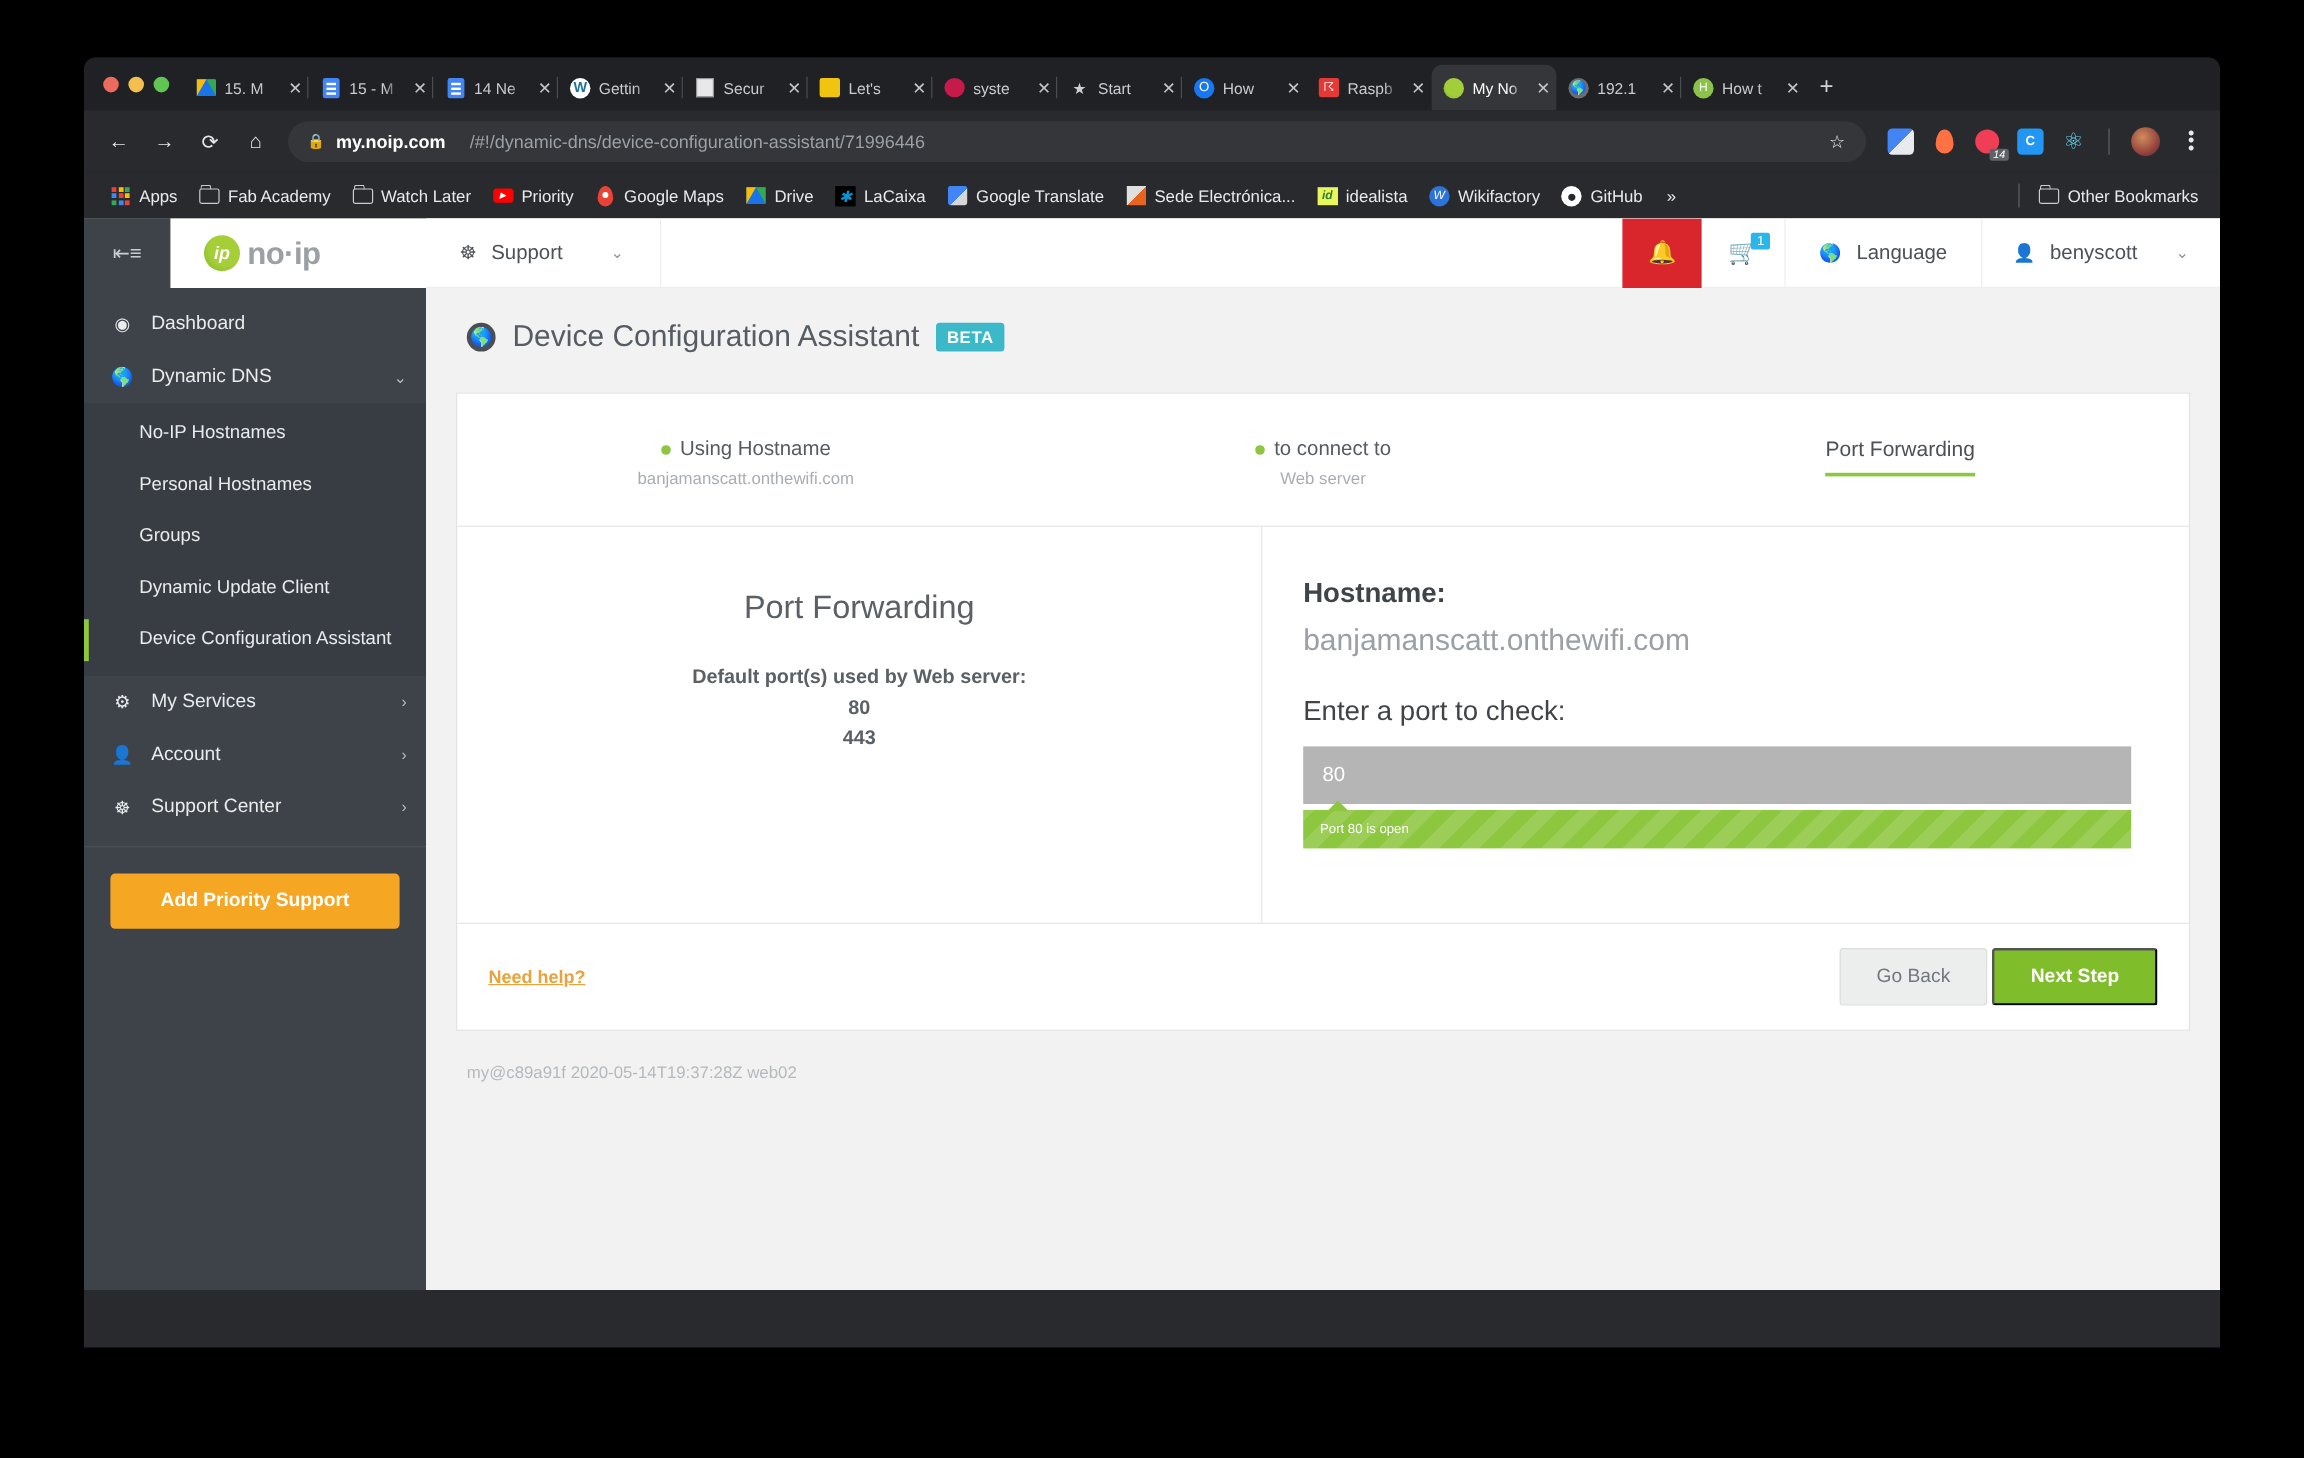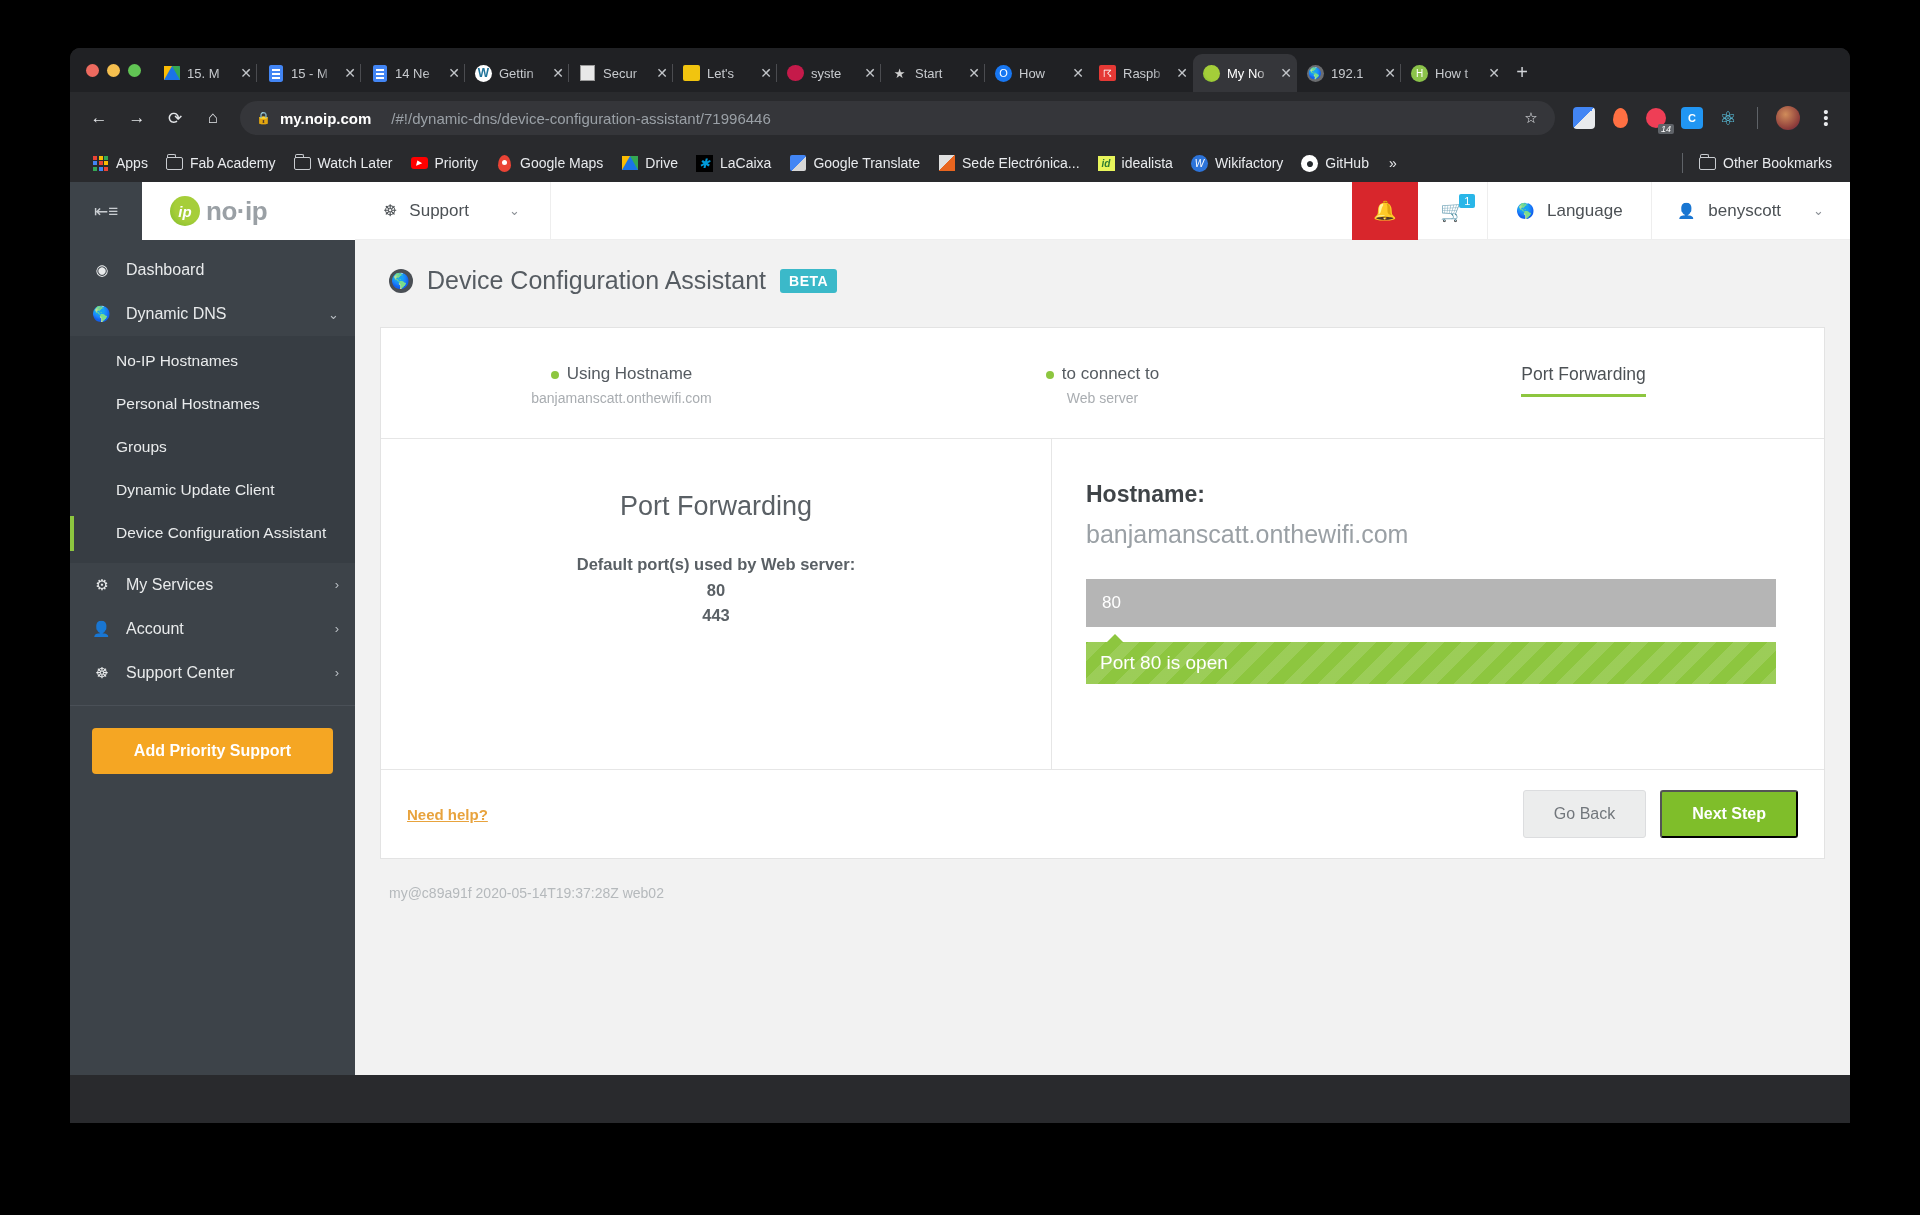--- a/index.html
+++ b/index.html
@@ -206,31 +206,31 @@
                 text-align: center; }
   .panel-left h2 { font-size: 27px; color: #5a6065; font-weight: normal; margin-bottom: 30px; }
   .panel-left p { font-size: 16.5px; color: #6d7378; margin-bottom: 28px; }
   .port-line { font-size: 16.5px; color: #5a6065; font-weight: bold; line-height: 1.55; }
   .panel-right { flex: 1; padding: 42px 48px 40px 34px; }
   .panel-right h3 { font-size: 23px; color: #3f4448; margin-bottom: 12px; }
   .hostname-val { font-size: 25px; color: #9aa0a5; font-weight: normal; margin-bottom: 30px; }
   .port-label { font-size: 23px; color: #3f4448; margin-bottom: 16px; }
   .port-input { background: #b5b5b5; color: #fff; font-size: 17px; padding: 14px 16px;
                 border: none; width: 100%; display: block; }
-  .port-result { position: relative; margin-top: 15px; padding: 10px 14px; color: #fff; font-size: 19px;
+  .port-result { position: relative; margin-top: 5px; padding: 10px 14px; color: #fff; font-size: 11px;
                  background-color: #8dc63f;
                  background-image: repeating-linear-gradient(-45deg, rgba(255,255,255,0.13) 0 12px,
                                    rgba(0,0,0,0) 12px 24px); }
   .port-result::before { content: ""; position: absolute; top: -8px; left: 20px;
                          border-left: 9px solid transparent; border-right: 9px solid transparent;
                          border-bottom: 9px solid #8dc63f; }
 
   .card-footer { display: flex; align-items: center; padding: 20px 26px; border-top: 1px solid #e6e6e6; }
   .need-help { color: #e8a33d; font-size: 15px; font-weight: bold; }
-  .footer-actions { margin-left: auto; display: flex; gap: 14px; justify-content: center; }
+  .footer-actions { margin-left: auto; display: flex; gap: 4px; justify-content: center; }
   .btn { padding: 13px 30px; font-size: 16px; border-radius: 3px; }
   .btn-secondary { background: #eceded; color: #72777c; border: 1px solid #dcdddf; }
   .btn-primary { background: #7fbe2a; color: #fff; font-weight: bold; }
 
   .version { padding: 26px 34px 0 34px; font-size: 14px; color: #b5b9bc; }
 </style>
 </head>
 <body>
 
 <div class="browser-window">
@@ -580,20 +580,21 @@
           <div class="panel-left">
             <h2>Port Forwarding</h2>
             <div class="port-line">Default port(s) used by Web server:</div>
             <div class="port-line">80</div>
             <div class="port-line">443</div>
           </div>
 
           <div class="panel-right">
             <h3>Hostname:</h3>
             <div class="hostname-val">banjamanscatt.onthewifi.com</div>
+            <div class="port-label">Enter a port to check:</div>
             <input class="port-input" type="text" value="80" style="">
             <div class="port-result">Port 80 is open</div>
           </div>
         </div>
 
         <div class="card-footer">
           <a class="need-help" href="#">Need help?</a>
           <div class="footer-actions">
             <button class="btn btn-secondary">Go Back</button>
             <button class="btn btn-primary">Next Step</button>

